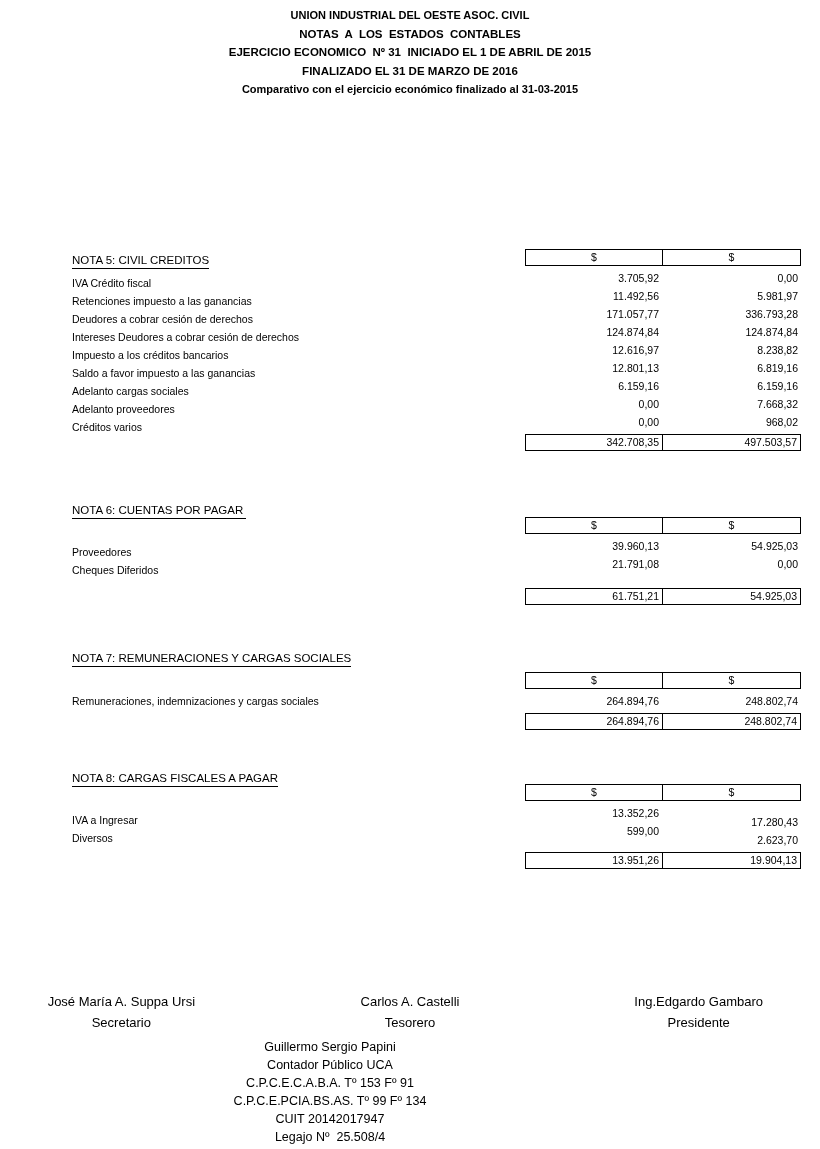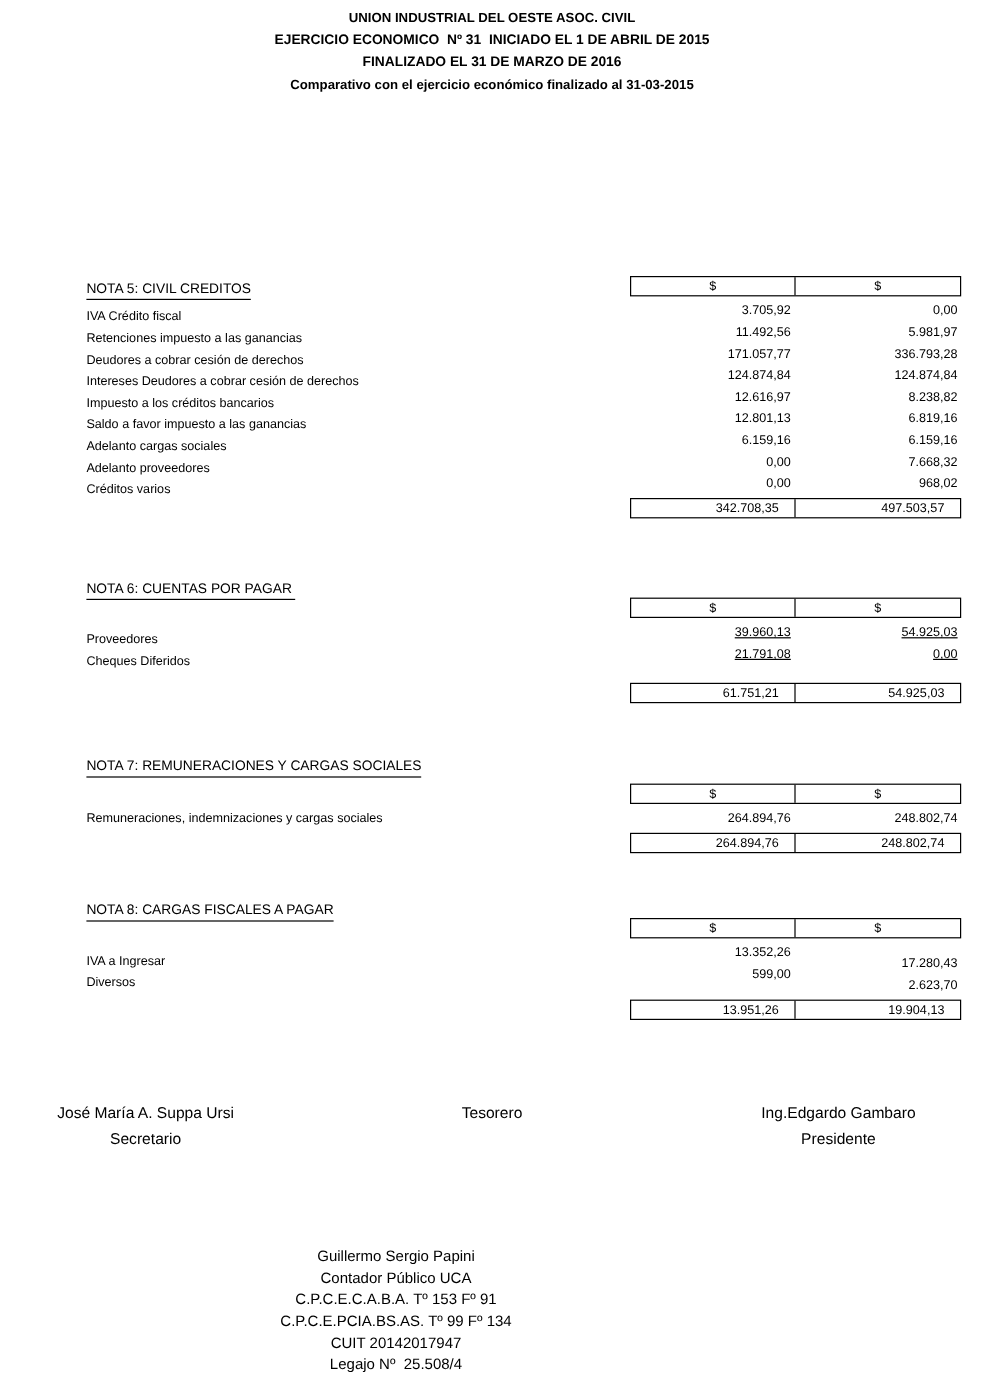--- a/index.html
+++ b/index.html
@@ -84,21 +84,21 @@
     font-size: 10.5px;
   }
   .box-row .cell.left {
     border-right: 1.6px solid #000;
   }
   .box-row .cell.center {
     justify-content: center;
   }
   .box-row .cell.right-al {
     justify-content: flex-end;
-    padding-right: 13px;
+    padding-right: 3px;
   }
 
   .val-rows {
     position: absolute;
     left: 525px;
     width: 276px;
     font-size: 10.5px;
     line-height: 18px;
   }
   .val-rows .vrow {
@@ -114,21 +114,21 @@
   .val-rows .vcol.c0 { padding-right: 4px; }
   .val-rows .vcol.c1 { padding-right: 3px; }
 
   
   .val-rows.stagger .vcol.c1 { position: relative; top: 9px; }
 
   
   .signatures {
     position: absolute;
     left: 0;
-    top: 917px;
+    top: 991px;
     width: 820px;
     display: flex;
     gap: 46px;
   }
   .sig {
     flex: 1;
     text-align: center;
     font-size: 13px;
     line-height: 21px;
   }
@@ -144,20 +144,21 @@
     font-size: 12.5px;
     line-height: 18px;
   }
   .accountant div { white-space: pre; }
 </style>
 </head>
 <body>
 
 <div class="doc-header">
   <div class="hline l1">UNION INDUSTRIAL DEL OESTE ASOC. CIVIL</div>
+  <div class="hline l3">NOTAS  A  LOS  ESTADOS  CONTABLES</div>
   <div class="hline l4">EJERCICIO ECONOMICO  Nº 31  INICIADO EL 1 DE ABRIL DE 2015</div>
   <div class="hline l5">FINALIZADO EL 31 DE MARZO DE 2016</div>
   <div class="hline l6">Comparativo con el ejercicio económico finalizado al 31-03-2015</div>
 </div>
 
 <div class="notes" id="notes-container">
     <div class="note-block">
       <div class="note-title" style="top: 133px;">NOTA 5: CIVIL CREDITOS</div>
       <div class="note-rows" style="top: 153px;"><div class="rlabel">IVA Crédito fiscal</div><div class="rlabel">Retenciones impuesto a las ganancias</div><div class="rlabel">Deudores a cobrar cesión de derechos</div><div class="rlabel">Intereses Deudores a cobrar cesión de derechos</div><div class="rlabel">Impuesto a los créditos bancarios</div><div class="rlabel">Saldo a favor impuesto a las ganancias</div><div class="rlabel">Adelanto cargas sociales</div><div class="rlabel">Adelanto proveedores</div><div class="rlabel">Créditos varios</div></div>
       <div class="note-table" style="top: 128px;">
@@ -210,21 +211,21 @@
       </div>
     </div>
     <div class="note-block">
       <div class="note-title" style="top: 383px;">NOTA 6: CUENTAS POR PAGAR </div>
       <div class="note-rows" style="top: 422px;"><div class="rlabel">Proveedores</div><div class="rlabel">Cheques Diferidos</div></div>
       <div class="note-table" style="top: 396px;">
         <div class="box-row">
           <div class="cell center left">$</div>
           <div class="cell center">$</div>
         </div>
-        <div class="val-rows" style="position: relative; left: 0px; margin-top: 3px; text-decoration: underline;">
+        <div class="val-rows" style="position: relative; left: 0px; margin-top: 3px;">
           <div class="vrow">
             <div class="vcol c0">39.960,13</div>
             <div class="vcol c1">54.925,03</div>
           </div>
           <div class="vrow">
             <div class="vcol c0">21.791,08</div>
             <div class="vcol c1">0,00</div>
           </div>
         </div>
         <div class="box-row" style="margin-top: 15px;">
@@ -278,20 +279,21 @@
       </div>
     </div>
   </div>
 
 <div class="signatures">
   <div class="sig">
     <div class="name">José María A. Suppa Ursi</div>
     <div class="role">Secretario</div>
   </div>
   <div class="sig">
+    <div class="name">Carlos A. Castelli</div>
     <div class="role">Tesorero</div>
   </div>
   <div class="sig">
     <div class="name">Ing.Edgardo Gambaro</div>
     <div class="role">Presidente</div>
   </div>
 </div>
 
 <div class="accountant">
   <div>Guillermo Sergio Papini</div>

